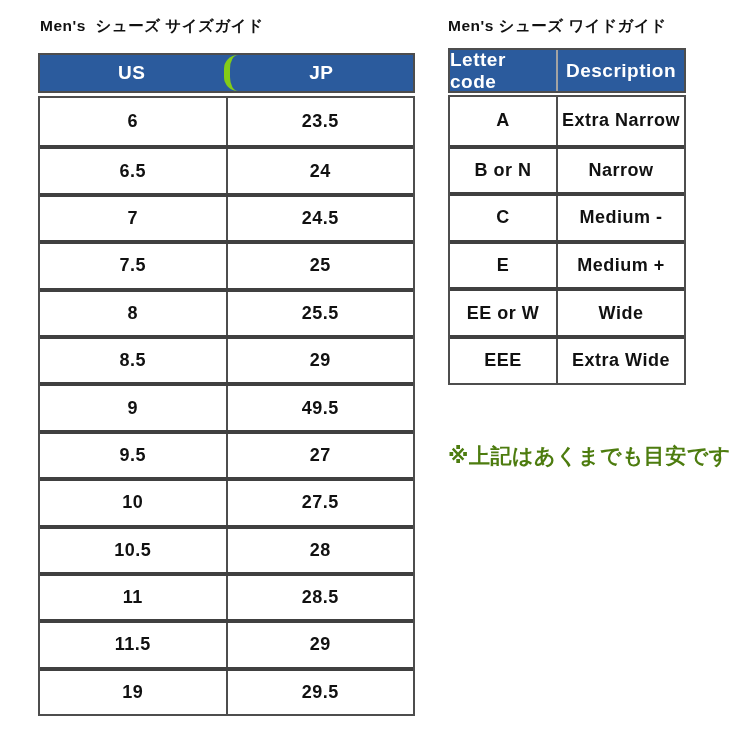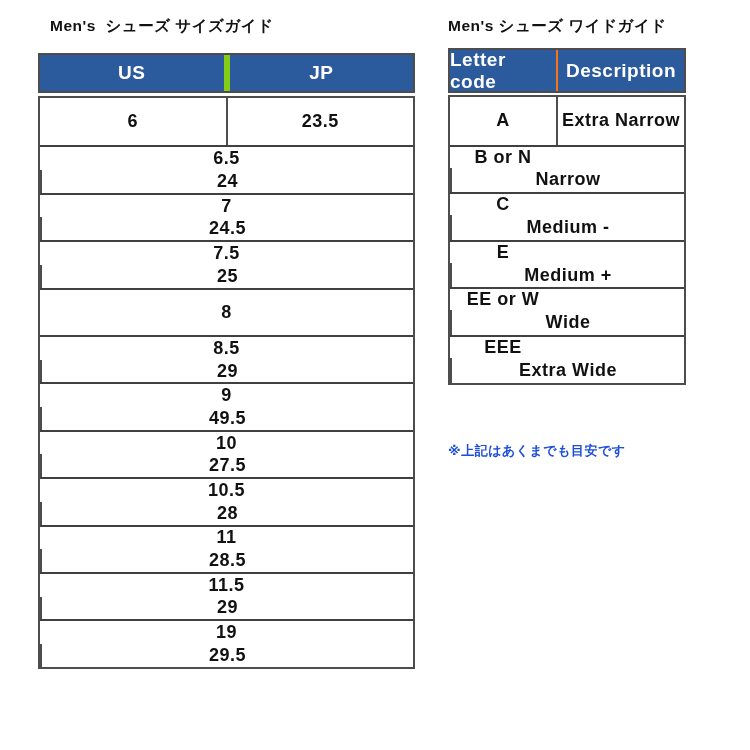--- a/index.html
+++ b/index.html
@@ -16,21 +16,21 @@
     overflow: hidden;
   }
   .guide-title {
     position: absolute;
     font-size: 15.5px;
     font-weight: bold;
     color: #111111;
     white-space: pre;
     letter-spacing: 0.5px;
   }
-  #size-guide-title  { left: 50px;  top: 16px; }
+  #size-guide-title  { left: 40px;  top: 16px; }
   #width-guide-title { left: 448px; top: 16px; }
 
   .tbl { position: absolute; box-sizing: border-box; }
   #size-guide-table  { left: 38px;  top: 53px; width: 377px; }
   #width-guide-table { left: 448px; top: 48px; width: 238px; }
 
   .thead {
     display: flex;
     box-sizing: border-box;
     border: 2px solid #4d4d4d;
@@ -41,63 +41,63 @@
   .th {
     display: flex;
     align-items: center;
     justify-content: center;
     box-sizing: border-box;
     color: #ffffff;
     font-weight: bold;
     font-size: 19px;
     letter-spacing: 0.5px;
   }
-  #size-guide-table .th { flex: 1; }
+  #size-guide-table .th { flex: 1; border-radius: 14px; }
   #size-guide-table .th + .th { border-left: 6px solid #84cc16; }
   #width-guide-table .th:first-child { width: 106px; }
-  #width-guide-table .th + .th { flex: 1; border-left: 2px solid #f97316; }
+  #width-guide-table .th + .th { flex: 1; border-left: 2px solid #a3a3a3; }
 
   .tbody {
     box-sizing: border-box;
     border: 2px solid #4d4d4d;
     background: #ffffff;
   }
   #size-guide-table  .tbody { margin-top: 3px; }
   #width-guide-table .tbody { margin-top: 2px; }
 
   .tr {
     display: flex;
     box-sizing: border-box;
   }
   #size-guide-table  .tr { height: 47.4px; }
   #width-guide-table .tr { height: 47.6px; }
-  .tr + .tr { border-top: 2px solid #404040; flex-direction: column; }
+  .tr + .tr { border-top: 4px solid #404040; }
 
   .td {
     display: flex;
     align-items: center;
     justify-content: center;
     box-sizing: border-box;
     font-size: 18px;
     font-weight: bold;
     color: #111111;
     letter-spacing: 0.5px;
   }
   #size-guide-table .td { flex: 1; }
   #size-guide-table .td + .td { border-left: 2px solid #4d4d4d; }
   #width-guide-table .td:first-child { width: 106px; }
   #width-guide-table .td + .td { flex: 1; border-left: 2px solid #4d4d4d; }
 
   .note {
     position: absolute;
     left: 448px;
     top: 442px;
-    font-size: 13px;
-    font-weight: bold;
-    color: #1d4ed8;
+    font-size: 21px;
+    font-weight: bold;
+    color: #4d7c0f;
     letter-spacing: 0.5px;
   }
 </style>
 </head>
 <body>
 
 <div class="canvas">
 
   <div class="guide-title" id="size-guide-title">Men's  シューズ サイズガイド</div>
 
@@ -118,28 +118,33 @@
         <div class="tr">
           <div class="td">7</div>
           <div class="td">24.5</div>
         </div>
         <div class="tr">
           <div class="td">7.5</div>
           <div class="td">25</div>
         </div>
         <div class="tr">
           <div class="td">8</div>
+          <div class="td">25.5</div>
         </div>
         <div class="tr">
           <div class="td">8.5</div>
           <div class="td">29</div>
         </div>
         <div class="tr">
           <div class="td">9</div>
           <div class="td">49.5</div>
+        </div>
+        <div class="tr">
+          <div class="td">9.5</div>
+          <div class="td">27</div>
         </div>
         <div class="tr">
           <div class="td">10</div>
           <div class="td">27.5</div>
         </div>
         <div class="tr">
           <div class="td">10.5</div>
           <div class="td">28</div>
         </div>
         <div class="tr">

